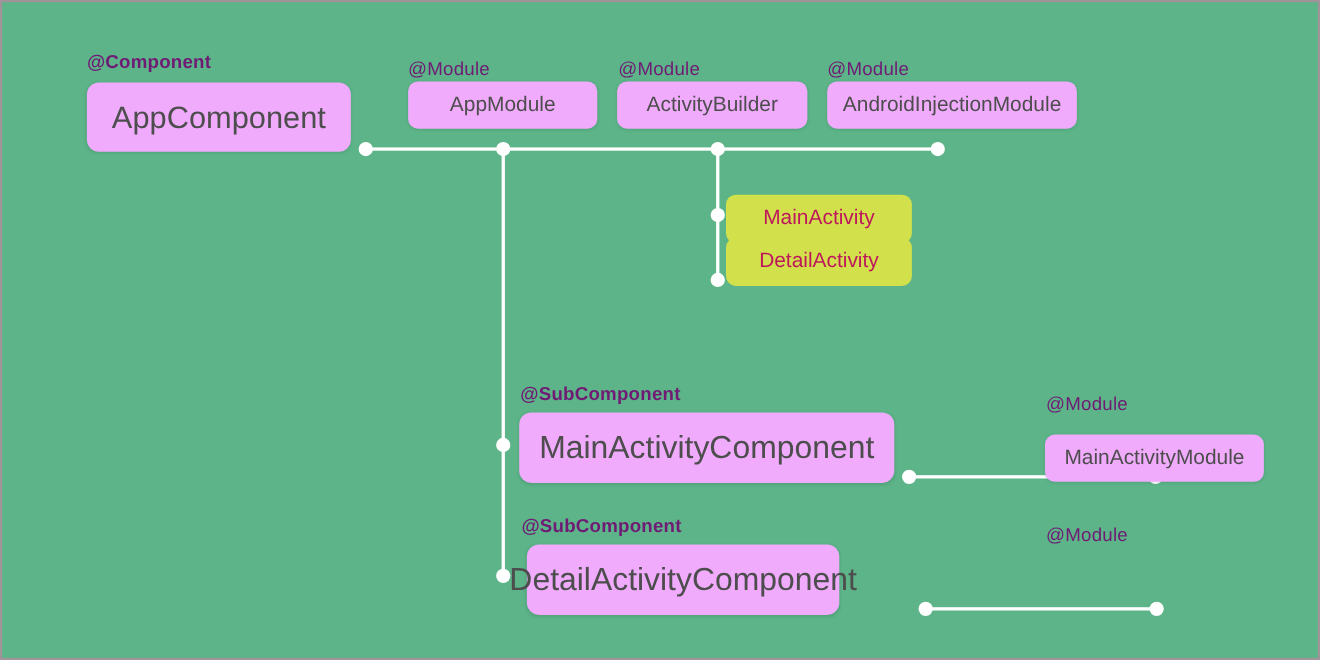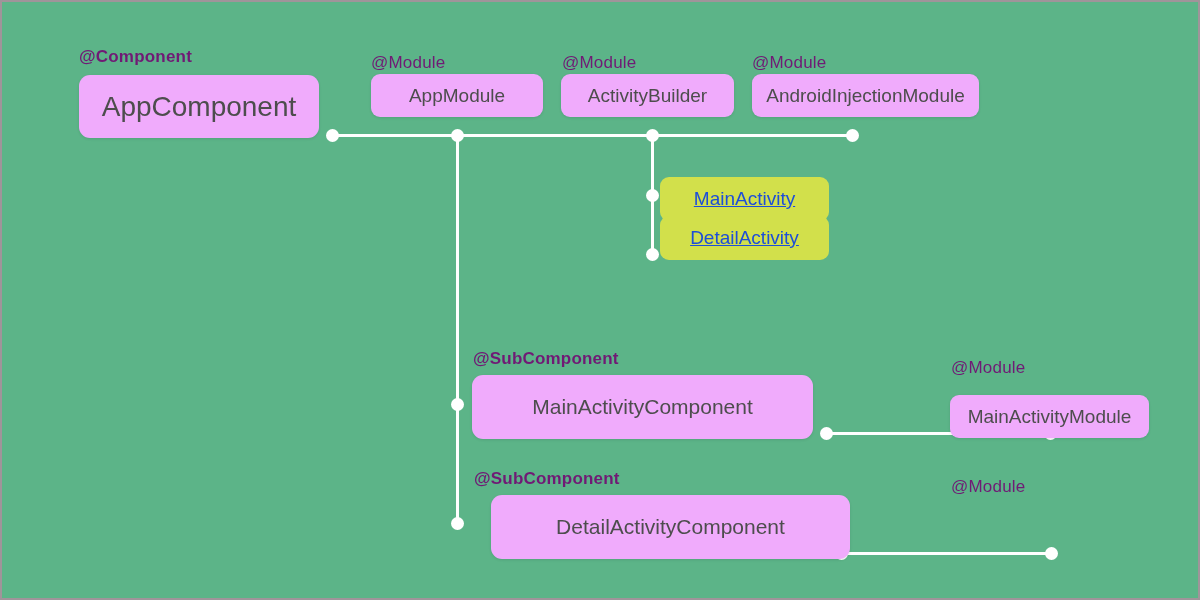--- a/index.html
+++ b/index.html
@@ -29,27 +29,26 @@
   .box{
     position:absolute;
     background:#f0abfc;
     border-radius:9px;
     display:flex;align-items:center;justify-content:center;
     color:#4d4d4d;
     white-space:nowrap;
     box-shadow:0 1px 3px rgba(0,0,0,0.10);
   }
   .box--xl{font-size:28px;border-radius:11px;}
-  .box--lg{font-size:21px;border-radius:11px;}
+  .box--lg{font-size:29px;border-radius:11px;}
   .box--sm{font-size:19px;}
   .box--activity{
     background:#d2e04b;
-    color:#1d4ed8;
+    color:#be185d;
     box-shadow:none;
-    text-decoration:underline;
   }
 </style>
 </head>
 <body>
 
 <div class="frame">
 
   <div class="line" style="left:330px;top:131.5px;width:520px;height:3px"></div>
   <div class="line" style="left:453.5px;top:133px;width:3px;height:388px"></div>
   <div class="line" style="left:648.5px;top:133px;width:3px;height:119px"></div>
@@ -85,17 +84,17 @@
 
   <div class="box box--sm box--activity" style="left:658px;top:214px;width:169px;height:44px">DetailActivity</div>
 
   <div class="annotation annotation--bold" style="left:471px;top:347px">@SubComponent</div>
   <div class="box box--lg" style="left:470px;top:373px;width:341px;height:64px">MainActivityComponent</div>
 
   <div class="annotation annotation--regular" style="left:949px;top:356px">@Module</div>
   <div class="box box--sm" style="left:948px;top:393px;width:199px;height:43px">MainActivityModule</div>
 
   <div class="annotation annotation--bold" style="left:472px;top:467px">@SubComponent</div>
-  <div class="box box--lg" style="left:489px;top:493px;width:359px;height:64px">DetailActivityComponent</div>
+  <div class="box box--lg" style="left:477px;top:493px;width:284px;height:64px">DetailActivityComponent</div>
 
   <div class="annotation annotation--regular" style="left:949px;top:475px">@Module</div>
 
 </div>
 
 </body></html>

